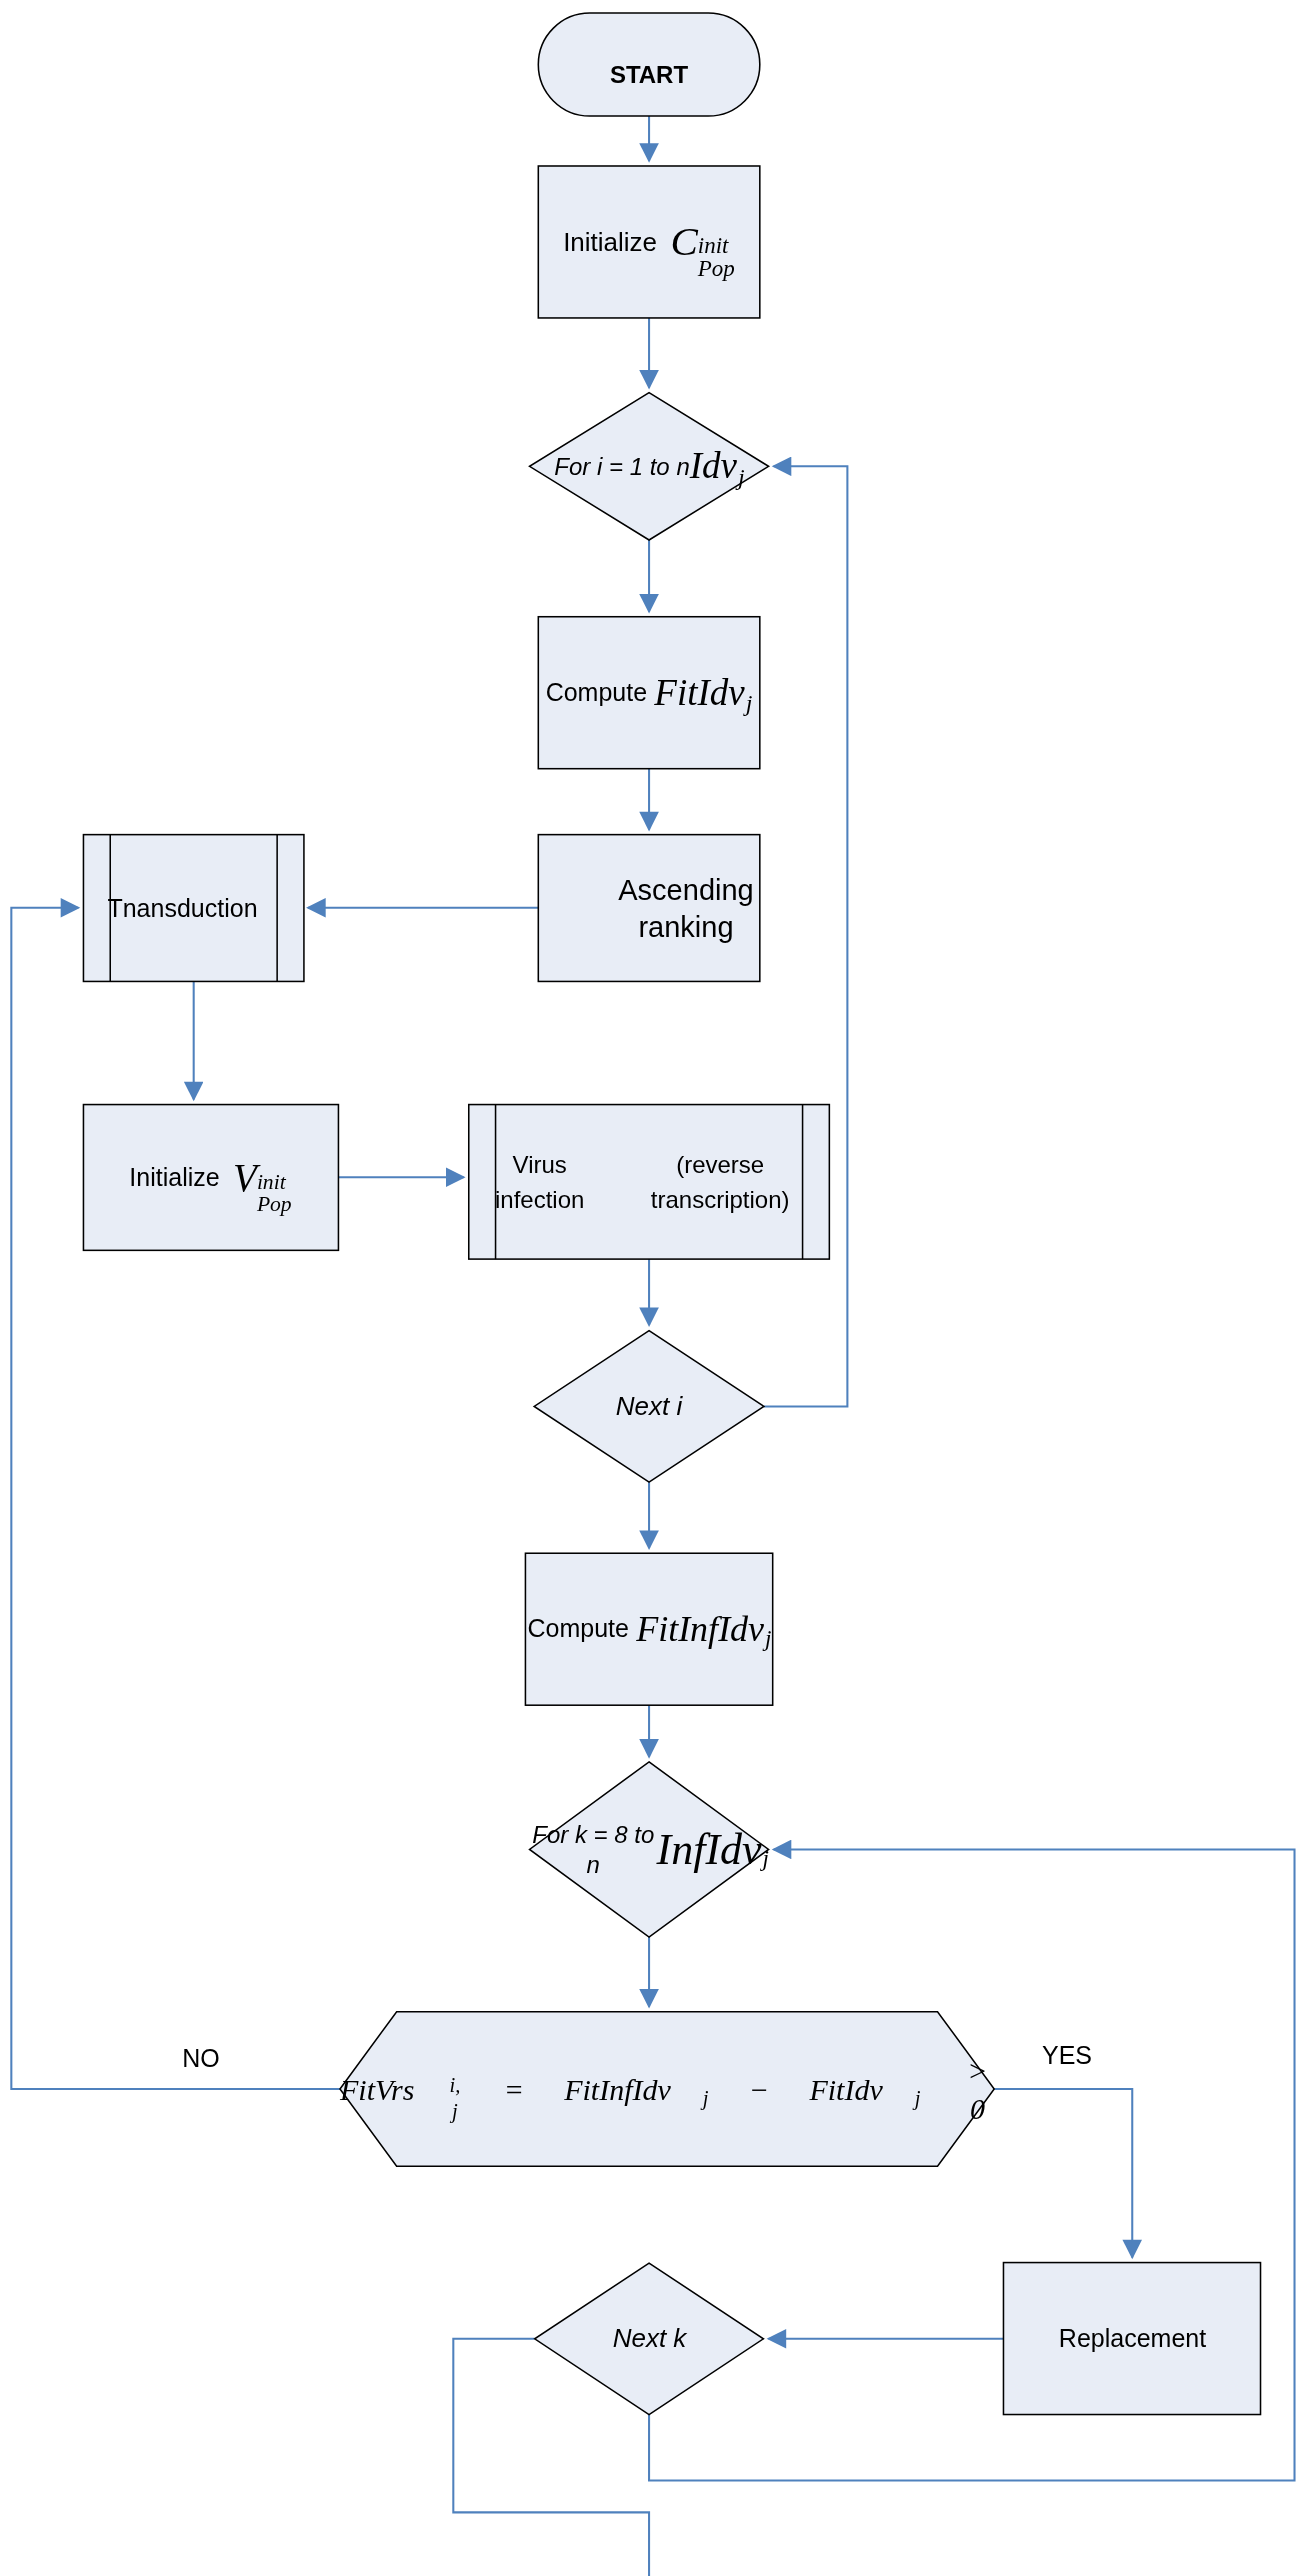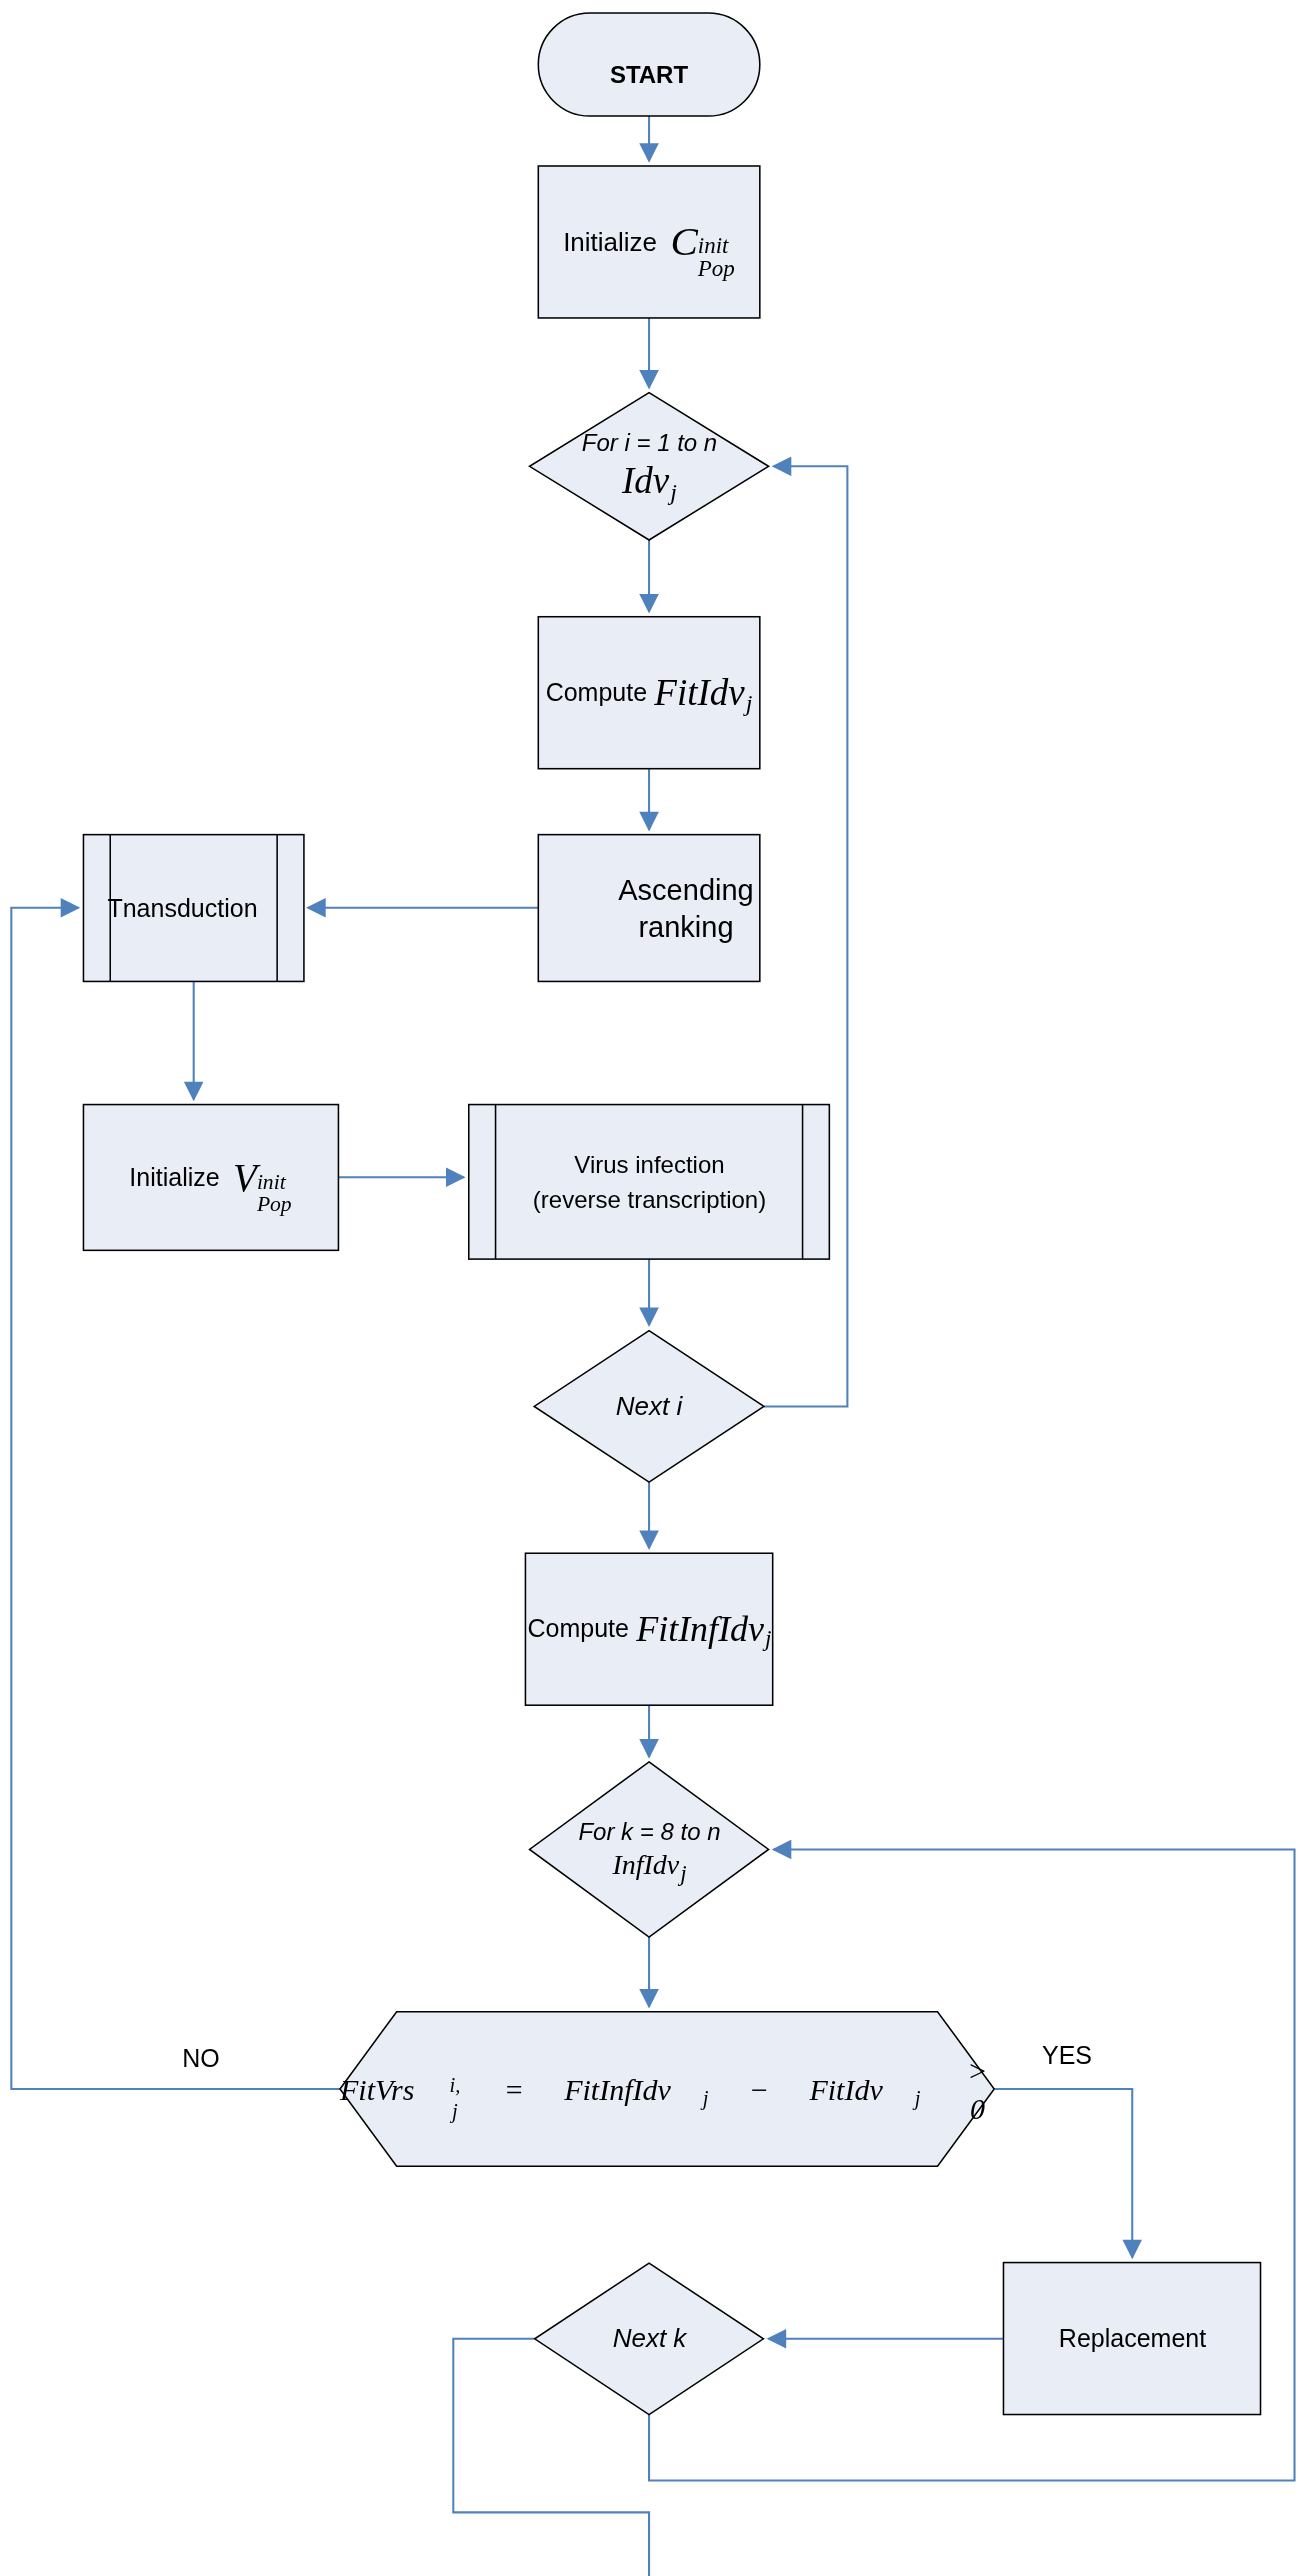--- a/index.html
+++ b/index.html
@@ -1,21 +1,21 @@
 <!DOCTYPE html>
 <html style="font-size:8.2px"><head>
 <meta charset="utf-8">
 <style>
   html,body{margin:0;padding:0;background:#ffffff;}
   .page{position:relative;width:1311px;height:2733px;background:#ffffff;overflow:hidden;
         font-family:"Liberation Sans",sans-serif;color:#000;}
   svg.layer{position:absolute;left:0;top:0;}
   .lbl{position:absolute;display:flex;align-items:center;justify-content:center;
        text-align:center;color:#000;line-height:1.25;}
-  .col{flex-direction:column;}
+  .col{flex-direction:row;}
   .sans{font-family:"Liberation Sans",sans-serif;}
   .b{font-weight:bold;}
   .it{font-style:italic;}
   .math{font-family:"Liberation Serif",serif;font-style:italic;}
   .stack{display:inline-flex;flex-direction:column;line-height:1.02;text-align:left;
          font-family:"Liberation Serif",serif;font-style:italic;transform:translateY(1px);margin-top:28px;}
   .tsub{display:inline-block;transform:translateY(0.42em);margin-left:1px;
         font-family:"Liberation Serif",serif;font-style:italic;}
   .row{display:flex;align-items:center;justify-content:center;}
   .gap{width:13.4px;display:inline-block;}
@@ -132,21 +132,21 @@
 
   <div class="lbl row" style="left:526px;top:1553px;width:247px;height:152px;">
     <span class="sans" style="font-size:25px;">Compute</span>
     <span class="math" style="font-size:36px;margin-left:7.2px;">FitInfIdv</span>
     <span class="tsub" style="font-size:23px;">j</span>
   </div>
 
   <div class="lbl col" style="left:530px;top:1762px;width:239px;height:175px;">
     <span class="sans it" style="font-size:24px;">For k = 8 to n</span>
     <span class="row">
-      <span class="math" style="font-size:28px;">InfIdv</span>
+      <span class="math" style="font-size:44px;">InfIdv</span>
       <span class="tsub" style="font-size:23px;">j</span>
     </span>
   </div>
 
   <div class="lbl row" style="left:340px;top:2012px;width:654px;height:155px;gap:31px;">
     <span class="math" style="font-size:30px;">FitVrs</span>
     <span class="tsub" style="font-size:20.6px;">i, j</span>
     <span class="math" style="font-size:30px;margin:0 9.3px;">=</span>
     <span class="math" style="font-size:30px;">FitInfIdv</span>
     <span class="tsub" style="font-size:20.6px;">j</span>

